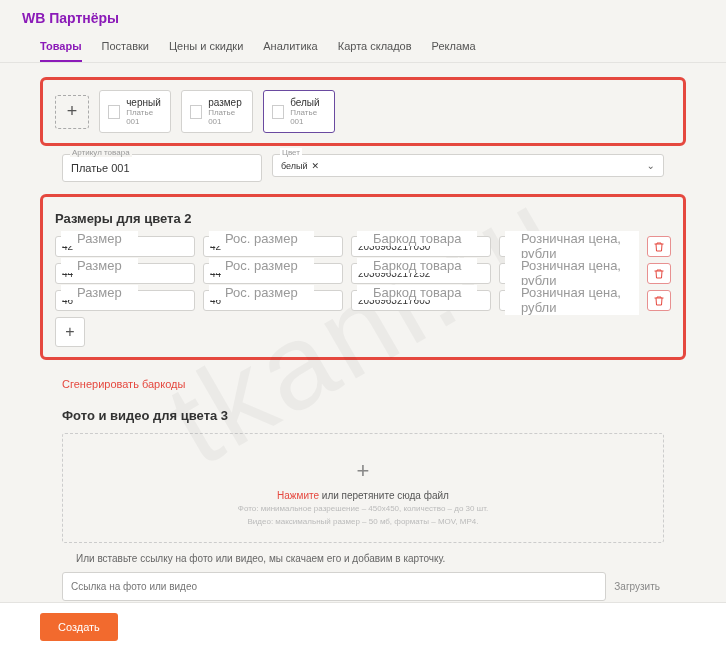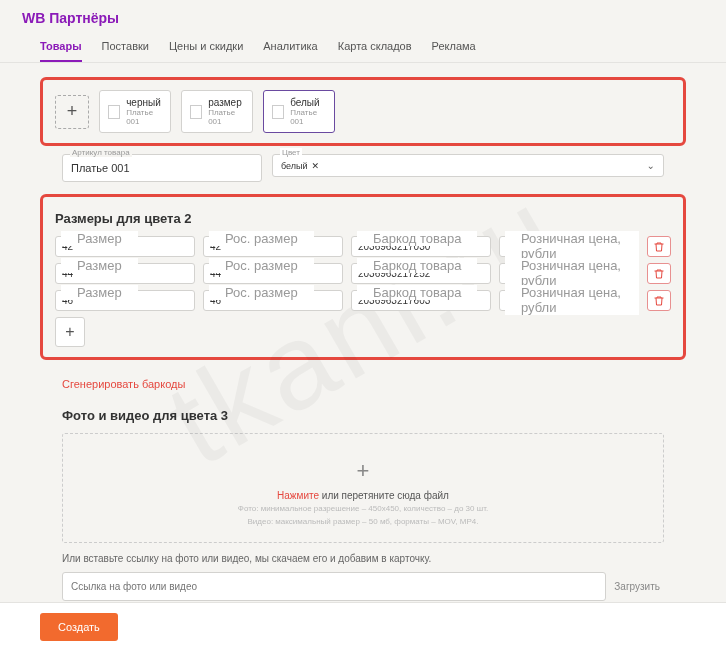--- a/index.html
+++ b/index.html
@@ -222,21 +222,21 @@
   .upload-main b { color: #e5483f; font-weight: 400; }
   .upload-hint {
     font-size: 8px;
     color: #bbb;
     margin-top: 3px;
     line-height: 1.3;
   }
   .hint-line {
     font-size: 10px;
     color: #666;
-    margin: 8px 22px;
+    margin: 8px 36px;
   }
   .url-row {
     display: flex;
     gap: 4px;
     margin: 6px 22px 18px;
     align-items: center;
   }
   .url-input {
     flex: 1;
     border: 1px solid #d3d2cf;

